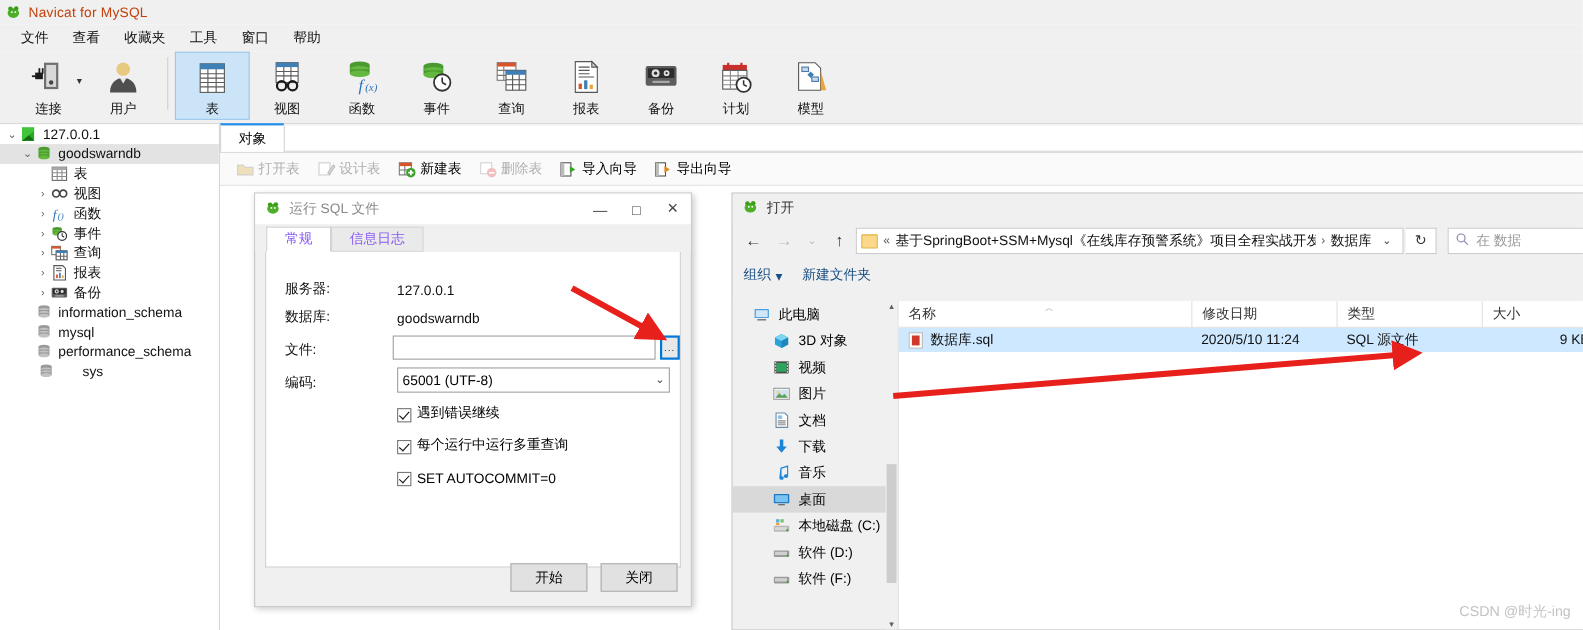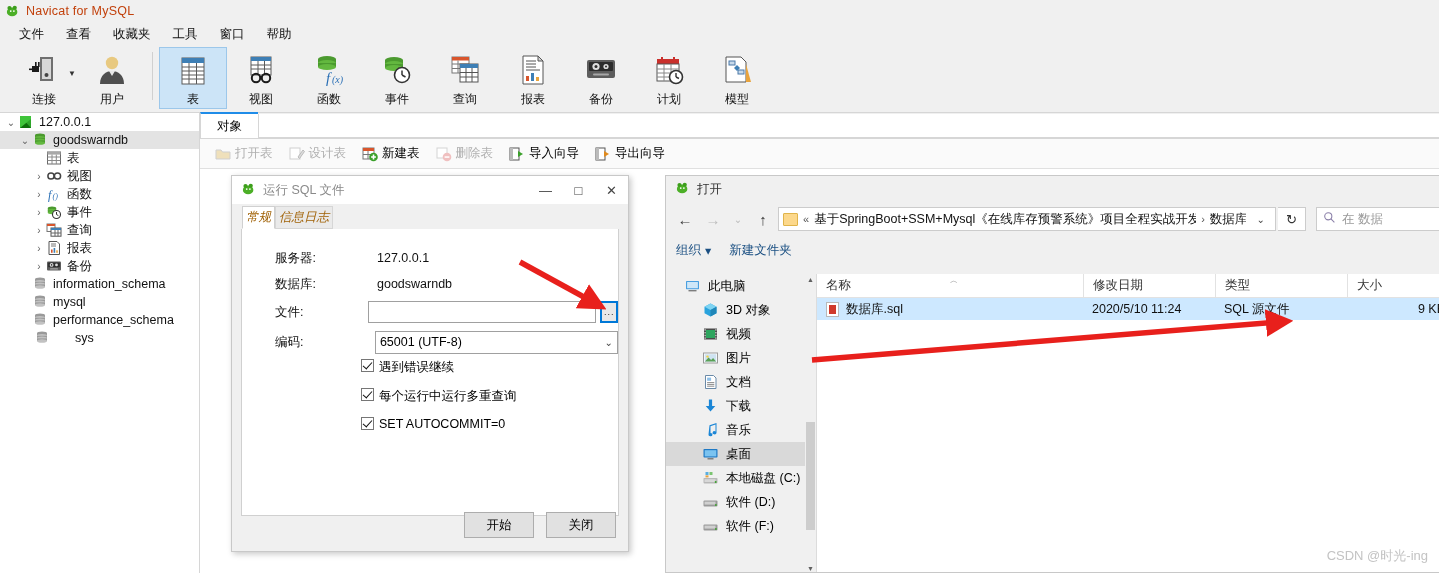--- a/index.html
+++ b/index.html
@@ -97,48 +97,48 @@
     box-shadow: 2px 2px 6px rgba(0,0,0,.22);
   }
   .dlg-title {
     height: 28px; background: #fff; display: flex; align-items: center; padding-left: 10px;
   }
   .dlg-title .t { color: #8a8a8a; font-size: 12.5px; margin-left: 7px; }
   .dlg-wbtns { margin-left: auto; display: flex; height: 28px; }
   .wbtn { width: 33px; height: 28px; display: flex; align-items: center; justify-content: center; color: #444; font-size: 13px; }
 
   .tabstrip { height: 25px; display: flex; align-items: flex-end; padding-left: 10px; background: #f0f0f0; }
-  .tabitem { height: 23px; padding: 0 3px; display: flex; align-items: center; font-size: 12.5px; color: #a16207;
-             border: 1px solid transparent; font-style: italic; }
+  .tabitem { height: 23px; padding: 0 16px; display: flex; align-items: center; font-size: 12.5px; color: #8b5cf6;
+             border: 1px solid transparent; }
   .tabitem.active { background: #fff; border: 1px solid #d0d0d0; border-bottom-color: #fff; font-weight: normal; }
   .tabitem.inactive { background: #eaeaea; border: 1px solid #d6d6d6; }
 
   .dlg-body {
     margin: 0 9px; height: 287px; background: #fff; border: 1px solid #d0d0d0; border-top: none;
     position: relative; padding: 16px 0 0 0;
   }
-  .frow { display: flex; align-items: center; height: 26px; padding-left: 33px; }
+  .frow { display: flex; align-items: flex-end; height: 26px; padding-left: 17px; }
   .flabel { width: 102px; font-size: 12.5px; color: #111; }
   .fvalue { font-size: 12.5px; color: #111; }
   .ftext {
     width: 248px; height: 22px; border: 1px solid #a0a0a0; background: #fff;
     font-size: 12.5px; padding: 0 4px; outline: none;
   }
   .browse-btn {
     width: 19px; height: 22px; margin-left: 4px; border: 2px solid #0078d7; background: #e8e8e8;
     display: flex; align-items: center; justify-content: center; font-size: 9px; color: #222;
     letter-spacing: 1px; line-height: 6px;
   }
   .fselect {
     width: 248px; height: 23px; border: 1px solid #a0a0a0; background: #fff;
     font-size: 12.5px; padding: 0 4px; display: flex; align-items: center;
   }
   .fselect .cv { flex: 1; }
   .fselect .ca { color: #444; font-size: 10px; }
-  .crow { display: flex; align-items: flex-start; height: 25px; padding-left: 119px; gap: 5px; }
+  .crow { display: flex; align-items: flex-end; height: 25px; padding-left: 119px; gap: 5px; }
   .cbox { width: 13px; height: 13px; border: 1px solid #767676; background: #fff;
           display: flex; align-items: center; justify-content: center; position: relative; }
   .cbox::after {
     content: ""; position: absolute; left: 3px; top: 0px; width: 4px; height: 8px;
     border: solid #111; border-width: 0 1.6px 1.6px 0; transform: rotate(42deg);
   }
   .clabel { font-size: 12.5px; }
 
   .dlg-footer { position: absolute; left: 0; bottom: 0; width: 100%; height: 52px;
                 display: flex; align-items: center; justify-content: flex-end; padding-right: 12px; gap: 12px; }

